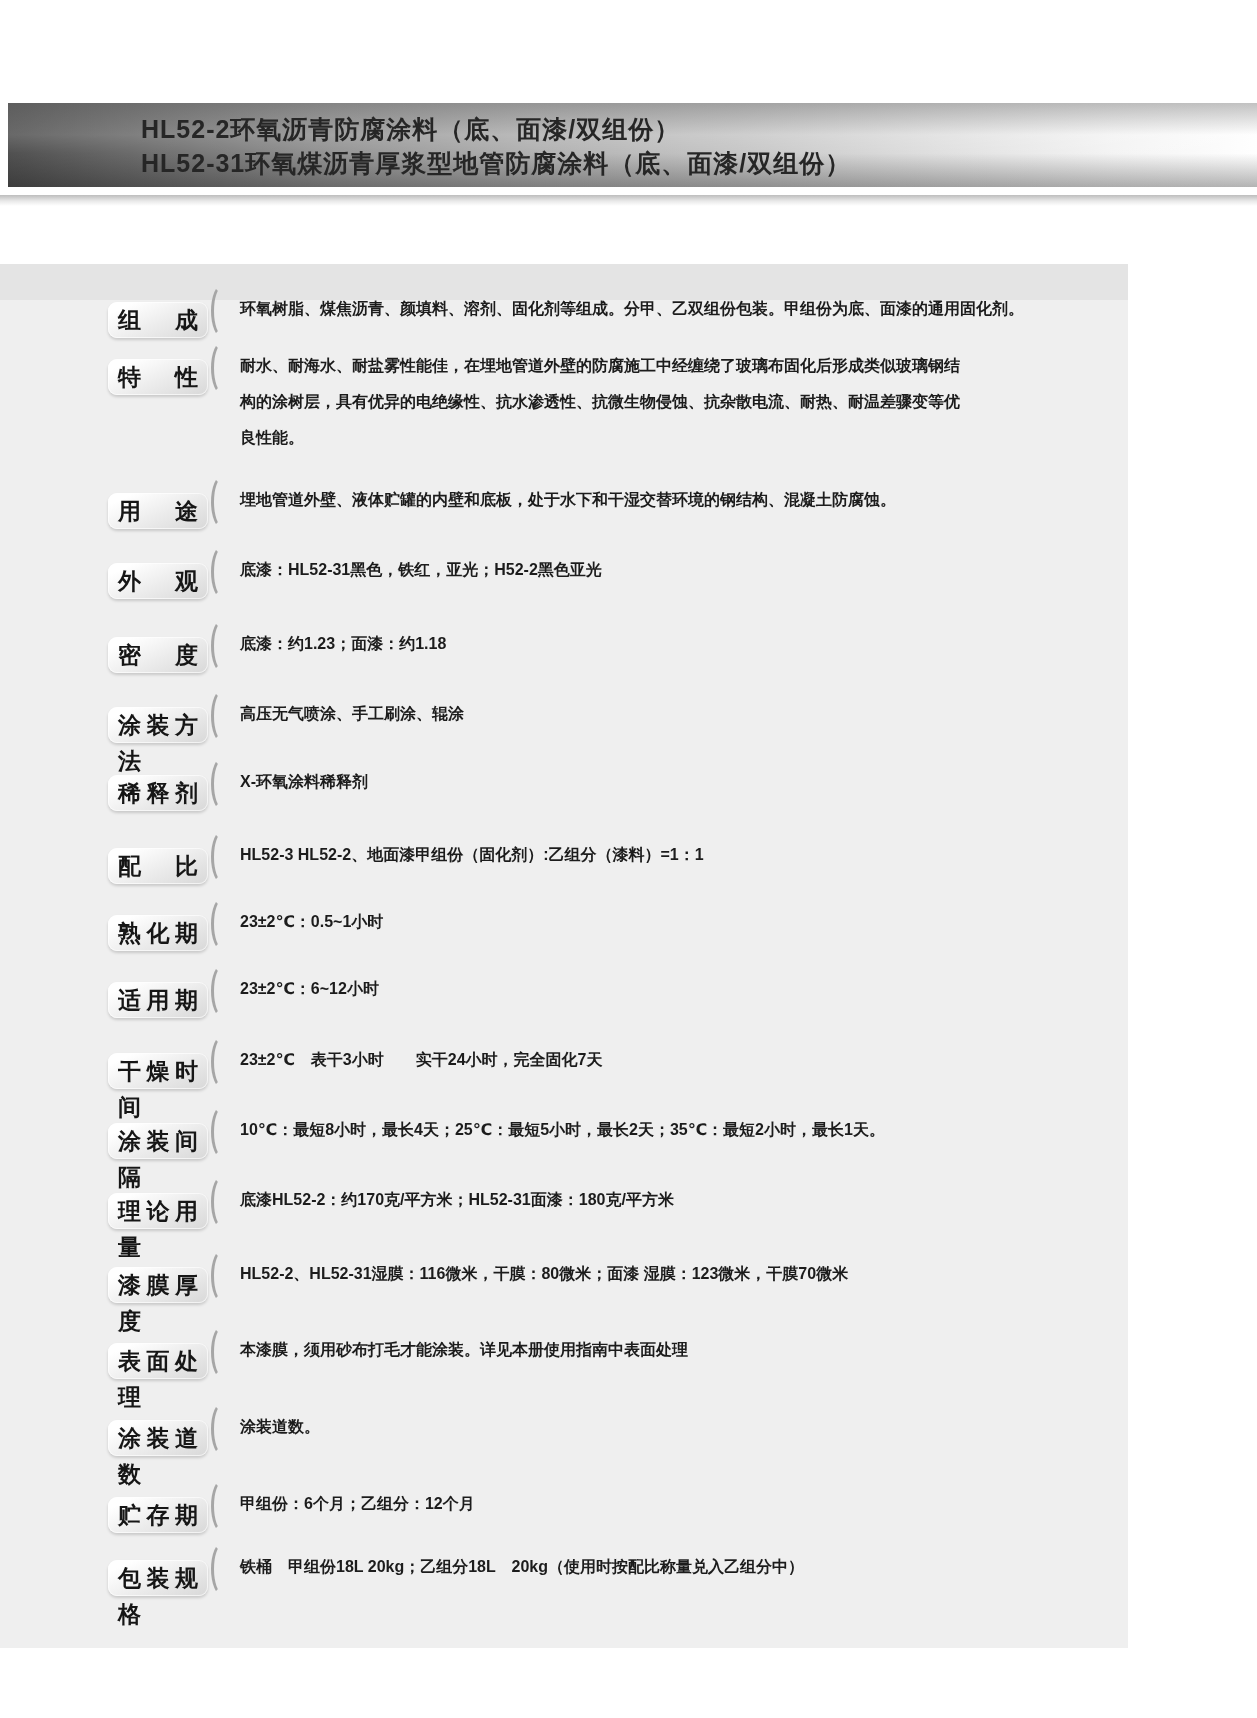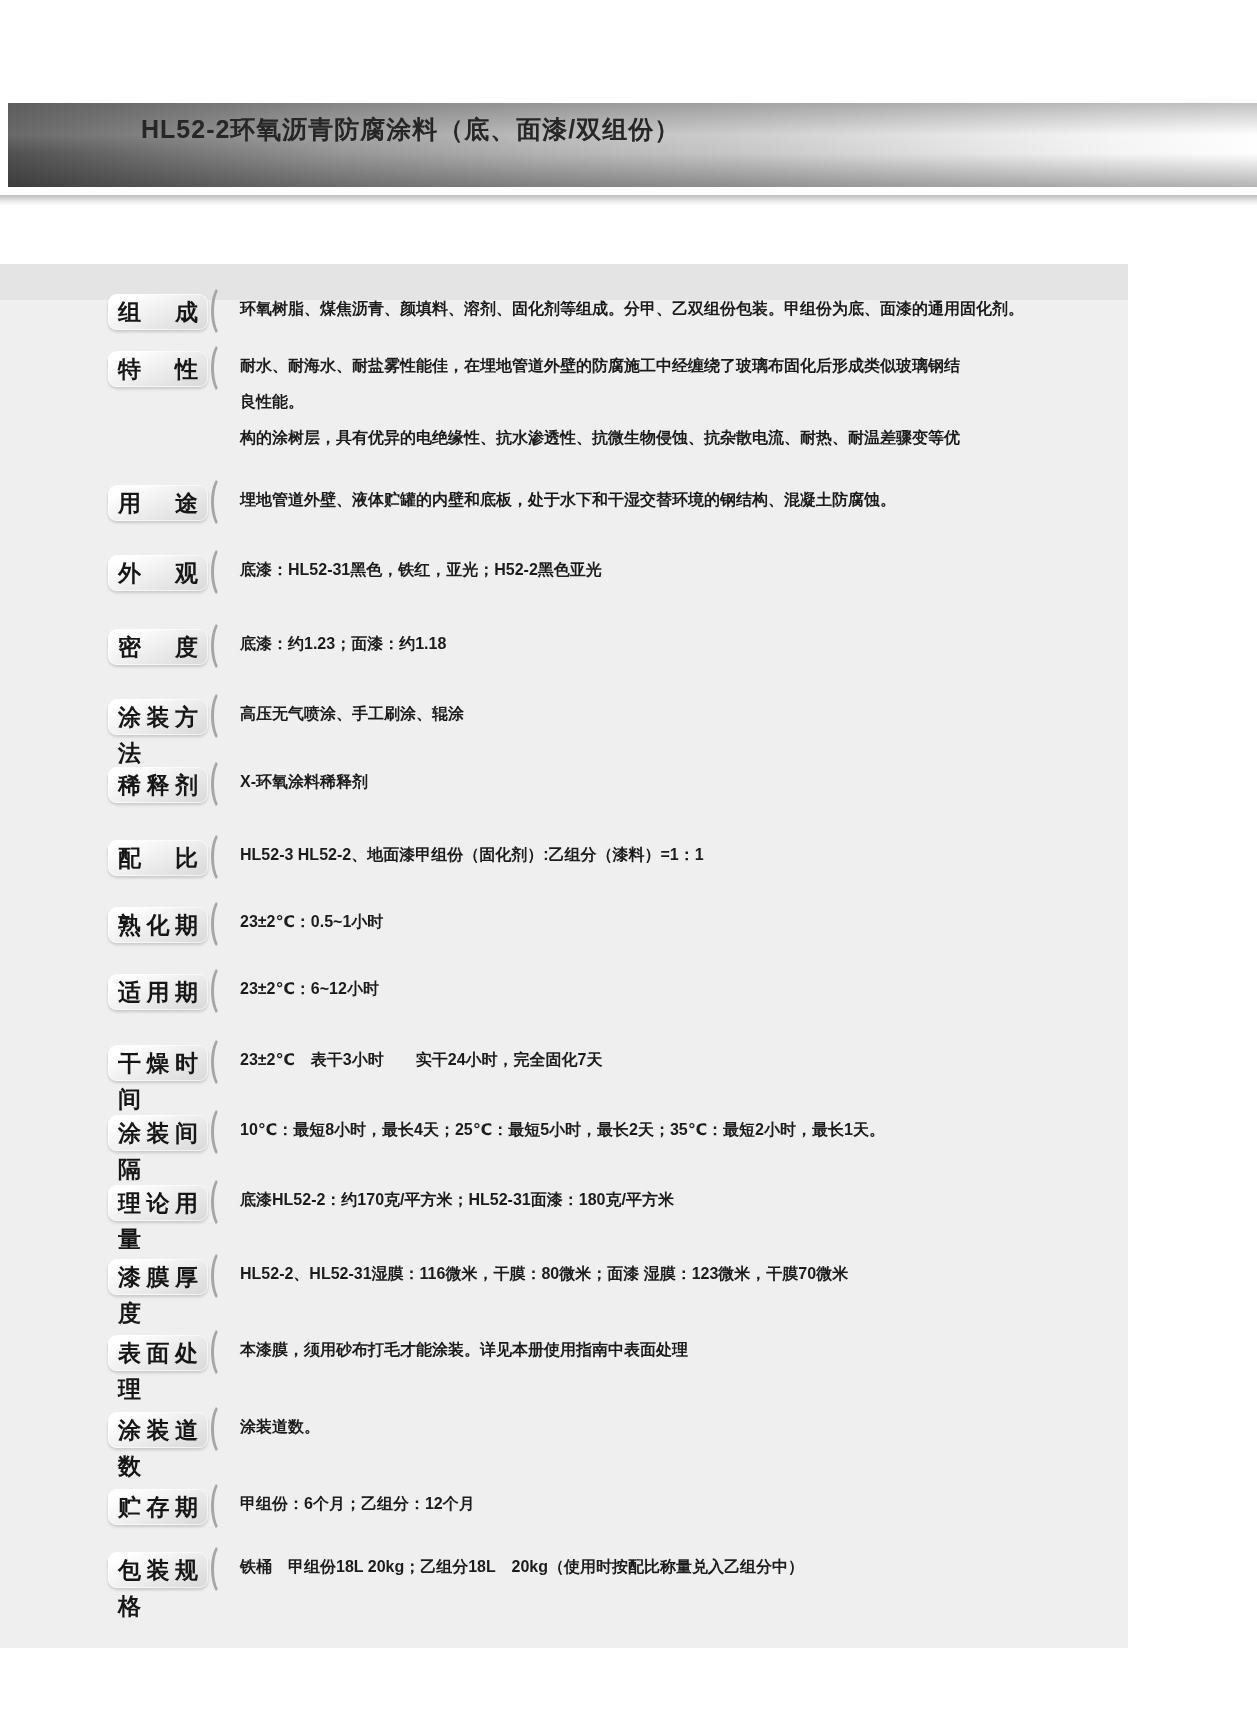--- a/index.html
+++ b/index.html
@@ -32,21 +32,21 @@
     position:absolute;left:0;top:300px;width:1128px;height:1348px;
     background:#efefef;
   }
   
   .composition-highlight-band{
     position:absolute;left:0;top:264px;width:1128px;height:36px;
     background:#e4e4e4;
   }
   .row{position:absolute;left:0;width:1257px;}
   .label{
-    position:absolute;left:108px;top:4px;
+    position:absolute;left:108px;top:12px;
     width:80px;height:36px;padding:0 10px;
     background:linear-gradient(155deg,#ffffff 15%,#ececec 55%,#d8d8d8 100%);
     border-radius:9px;
     box-shadow:0 2px 3px rgba(0,0,0,.16), inset 0 0 0 1px rgba(255,255,255,.65);
     font-size:23px;font-weight:bold;color:#161616;
     line-height:36px;
     text-align:justify;text-align-last:justify;
   }
   .paren{
     position:absolute;left:211px;top:-6px;
@@ -63,40 +63,41 @@
     line-height:36px;white-space:nowrap;letter-spacing:0;
   }
 </style>
 </head>
 <body>
 
 <div class="page">
   <div class="header-band">
     <div class="header-title">
       <div>HL52-2环氧沥青防腐涂料（底、面漆/双组份）</div>
+      <div>HL52-31环氧煤沥青厚浆型地管防腐涂料（底、面漆/双组份）</div>
     </div>
   </div>
   <div class="separator-strip"></div>
   <div class="composition-highlight-band"></div>
   <div class="content-panel"></div>
   <div id="rows-container">
       <div class="row" style="top: 290px;">
         <div class="label">组成</div>
         <div class="paren"></div>
         <div class="text">
           <div class="line">环氧树脂、煤焦沥青、颜填料、溶剂、固化剂等组成。分甲、乙双组份包装。甲组份为底、面漆的通用固化剂。</div>
         </div>
       </div>
       <div class="row" style="top: 347px;">
         <div class="label">特性</div>
         <div class="paren"></div>
         <div class="text">
           <div class="line">耐水、耐海水、耐盐雾性能佳，在埋地管道外壁的防腐施工中经缠绕了玻璃布固化后形成类似玻璃钢结</div>
+          <div class="line">构的涂树层，具有优异的电绝缘性、抗水渗透性、抗微生物侵蚀、抗杂散电流、耐热、耐温差骤变等优</div>
           <div class="line">良性能。</div>
-          <div class="line">构的涂树层，具有优异的电绝缘性、抗水渗透性、抗微生物侵蚀、抗杂散电流、耐热、耐温差骤变等优</div>
         </div>
       </div>
       <div class="row" style="top: 481px;">
         <div class="label">用途</div>
         <div class="paren"></div>
         <div class="text">
           <div class="line">埋地管道外壁、液体贮罐的内壁和底板，处于水下和干湿交替环境的钢结构、混凝土防腐蚀。</div>
         </div>
       </div>
       <div class="row" style="top: 551px;">

